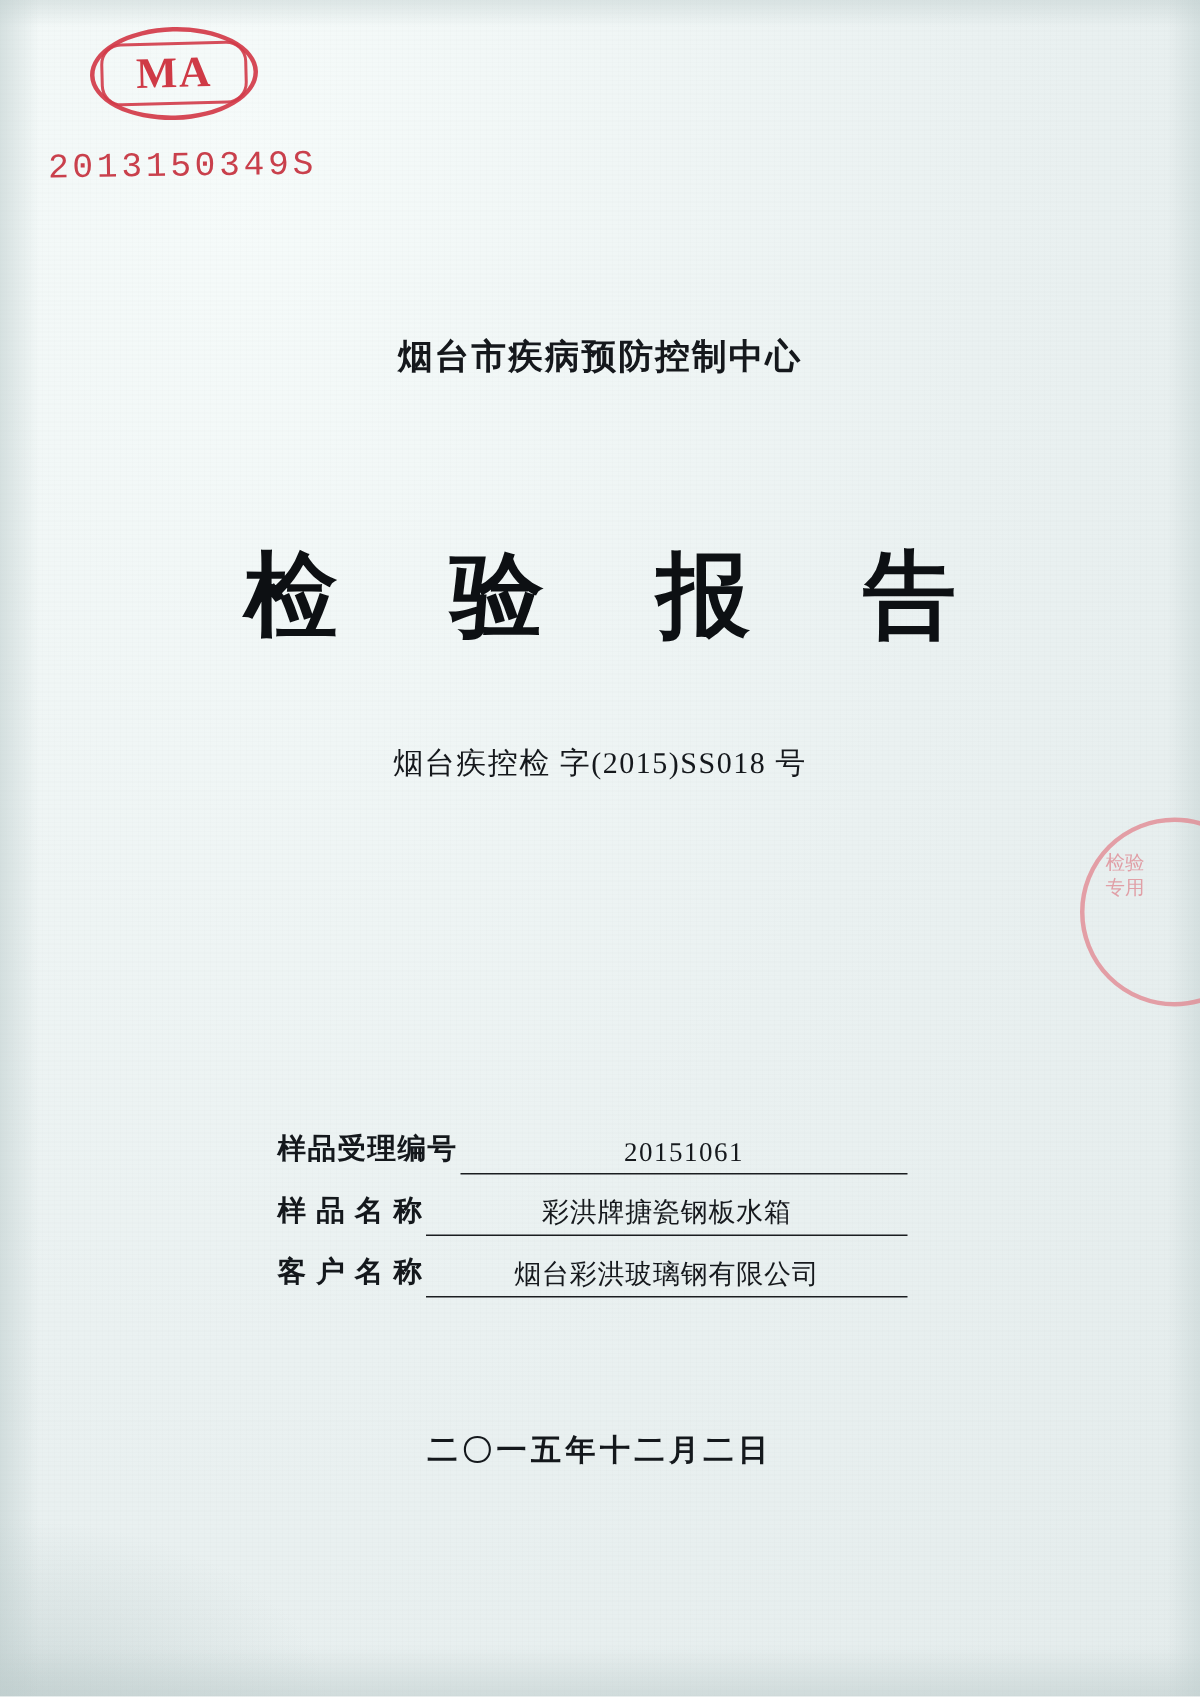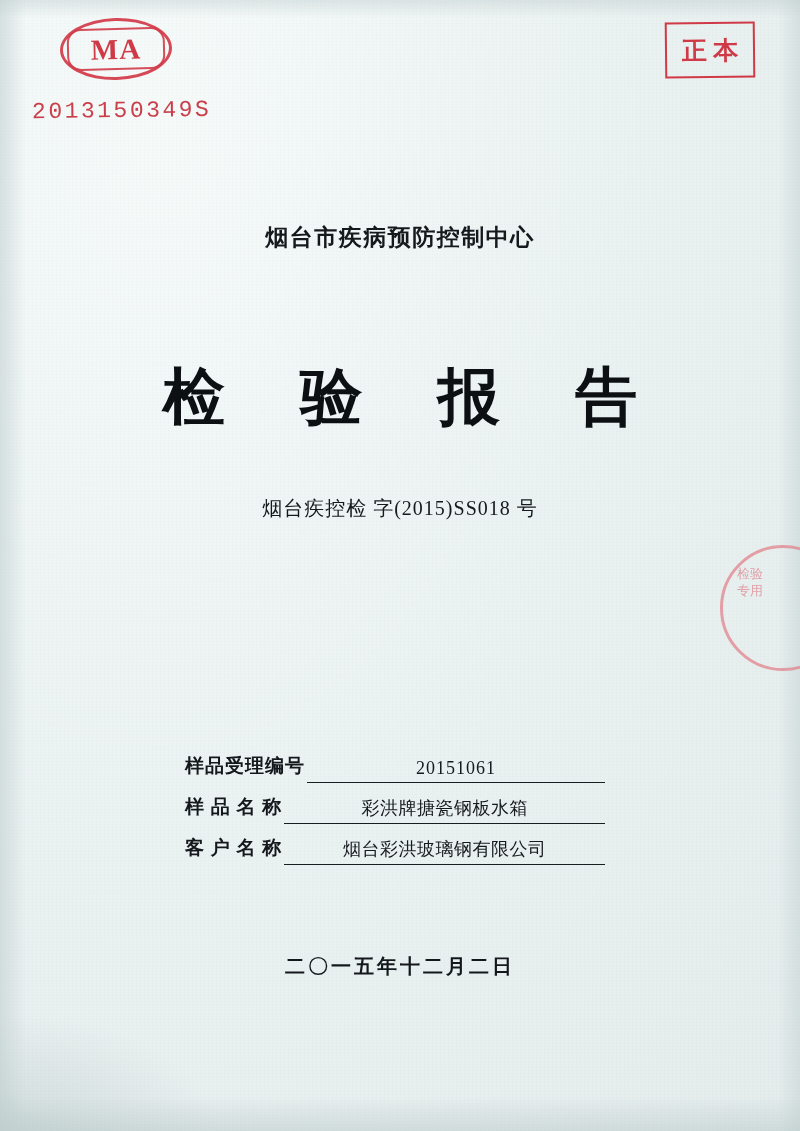--- a/index.html
+++ b/index.html
@@ -139,21 +139,21 @@
     opacity: 0.72;
   }
   #edge-seal .seal-chars {
     position: absolute;
     left: 10px;
     top: 18px;
     width: 34px;
     color: #dd6f7b;
     font-size: 13px;
     line-height: 17px;
-    font-family: Liberation Mono, monospace;
+    font-family: Liberation Serif, serif;
     text-align: center;
     opacity: 0.85;
   }
 
   
   .org-name {
     position: absolute;
     top: 222px;
     left: 0;
     width: 800px;
@@ -260,23 +260,20 @@
 <div id="page">
 
   <div id="ma-stamp">
     <div class="outer"></div>
     <div class="inner"></div>
     <div class="txt">MA</div>
   </div>
 
   <div id="ma-number">2013150349S</div>
 
-  <div id="zhengben-stamp">
-    <div class="zb-text">正 本</div>
-  </div>
 
   <div id="edge-seal">
     <div class="seal-chars">检验专用</div>
   </div>
 
   <div class="org-name">烟台市疾病预防控制中心</div>
 
   <div class="doc-title">检 验 报 告</div>
 
   <div class="report-no">烟台疾控检 字(2015)SS018 号</div>

